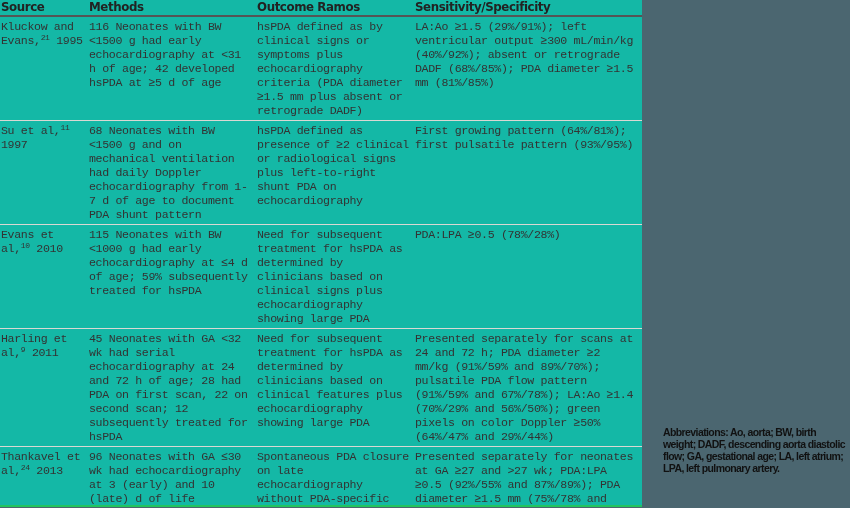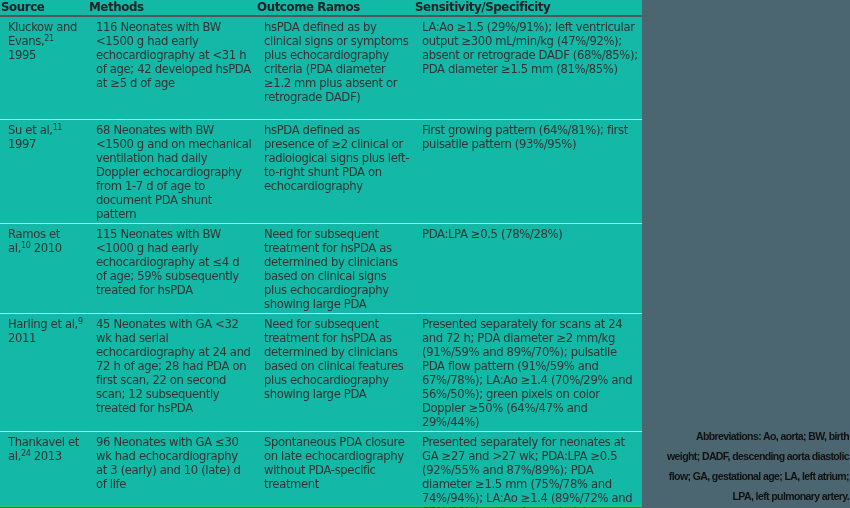--- a/index.html
+++ b/index.html
@@ -42,41 +42,41 @@
       font-weight: bold;
       color: #222;
       padding: 0 0 1px 1px;
       height: 14px;
       border-bottom: 2px solid #555;
       font-size: 11.8px;
       letter-spacing: -0.4px;
     }
     td {
       vertical-align: top;
-      padding: 3px 4px 2px 8px;
+      padding: 3px 4px 2px 1px;
       border-bottom: 1px solid #d9d8d3;
+      font-family: Liberation Mono, monospace;
     }
     tr.last td { border-bottom: none; }
     sup {
       font-size: 8px;
       line-height: 0;
       vertical-align: 4px;
     }
     .abbrev {
       position: absolute;
       left: 663px;
       top: 426px;
       width: 186px;
       font-family: "Liberation Sans", sans-serif;
       font-size: 10.5px;
-      line-height: 20px;
+      line-height: 12px;
       color: #111;
       letter-spacing: -0.6px;
       font-weight: bold;
-      text-align: right;
     }
   </style>
 </head>
 <body>
 
 <div class="panel">
   <table>
     <colgroup>
       <col class="c-source">
         <col class="c-methods">
@@ -88,31 +88,31 @@
         <th>Source</th>
         <th>Methods</th>
         <th>Outcome Ramos</th>
         <th>Sensitivity/Specificity</th>
       </tr>
     </thead>
     <tbody>
       <tr style="height:103px">
         <td><span>Kluckow and Evans,</span><sup>21</sup><span> 1995</span></td>
         <td>116 Neonates with BW &lt;1500 g had early echocardiography at &lt;31 h of age; 42 developed hsPDA at ≥5 d of age</td>
-        <td>hsPDA defined as by clinical signs or symptoms plus echocardiography criteria (PDA diameter ≥1.2 mm plus absent or retrograde DADF)</td>
-        <td>LA:Ao ≥1.5 (29%/91%); left ventricular output ≥300 mL/min/kg (47%/92%); absent or retrograde DADF (68%/85%); PDA diameter ≥1.5 mm (81%/85%)</td>
+        <td>hsPDA defined as by clinical signs or symptoms plus echocardiography criteria (PDA diameter ≥1.5 mm plus absent or retrograde DADF)</td>
+        <td>LA:Ao ≥1.5 (29%/91%); left ventricular output ≥300 mL/min/kg (40%/92%); absent or retrograde DADF (68%/85%); PDA diameter ≥1.5 mm (81%/85%)</td>
       </tr>
       <tr style="height:90px">
         <td><span>Su et al,</span><sup>11</sup><span> 1997</span></td>
         <td>68 Neonates with BW &lt;1500 g and on mechanical ventilation had daily Doppler echocardiography from 1-7 d of age to document PDA shunt pattern</td>
         <td>hsPDA defined as presence of ≥2 clinical or radiological signs plus left-to-right shunt PDA on echocardiography</td>
         <td>First growing pattern (64%/81%); first pulsatile pattern (93%/95%)</td>
       </tr>
       <tr style="height:85px">
-        <td><span>Ramos et al,</span><sup>10</sup><span> 2010</span></td>
+        <td><span>Evans et al,</span><sup>10</sup><span> 2010</span></td>
         <td>115 Neonates with BW &lt;1000 g had early echocardiography at ≤4 d of age; 59% subsequently treated for hsPDA</td>
         <td>Need for subsequent treatment for hsPDA as determined by clinicians based on clinical signs plus echocardiography showing large PDA</td>
         <td>PDA:LPA ≥0.5 (78%/28%)</td>
       </tr>
       <tr style="height:105px">
         <td><span>Harling et al,</span><sup>9</sup><span> 2011</span></td>
         <td>45 Neonates with GA &lt;32 wk had serial echocardiography at 24 and 72 h of age; 28 had PDA on first scan, 22 on second scan; 12 subsequently treated for hsPDA</td>
         <td>Need for subsequent treatment for hsPDA as determined by clinicians based on clinical features plus echocardiography showing large PDA</td>
         <td>Presented separately for scans at 24 and 72 h; PDA diameter ≥2 mm/kg (91%/59% and 89%/70%); pulsatile PDA flow pattern (91%/59% and 67%/78%); LA:Ao ≥1.4 (70%/29% and 56%/50%); green pixels on color Doppler ≥50% (64%/47% and 29%/44%)</td>
       </tr>

